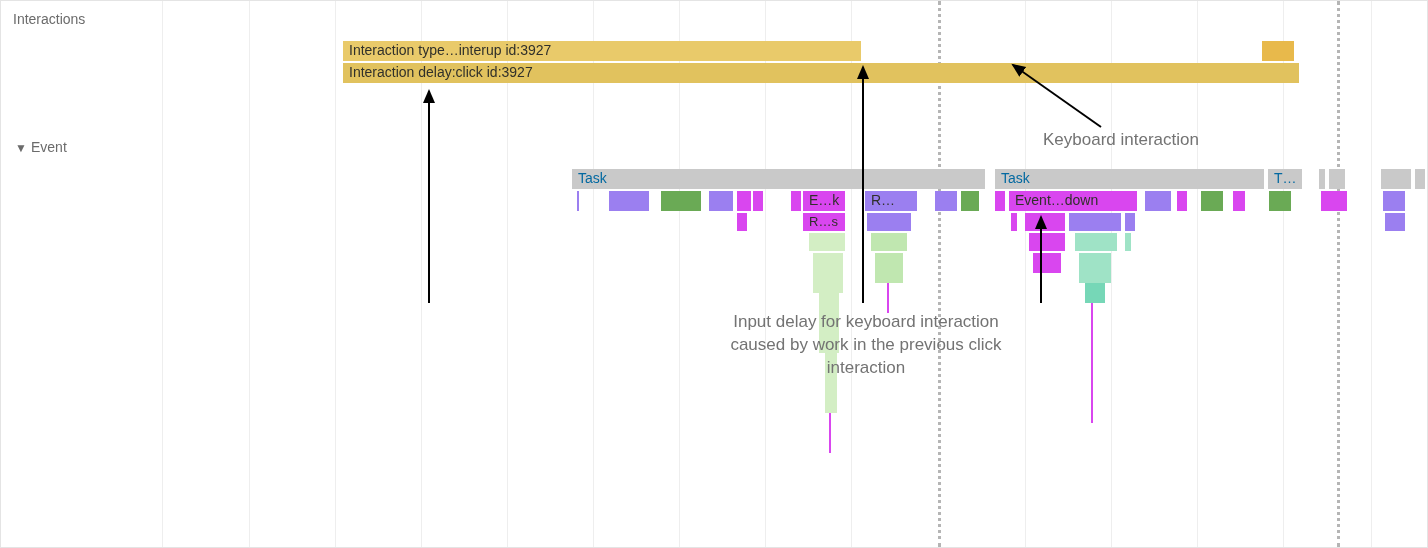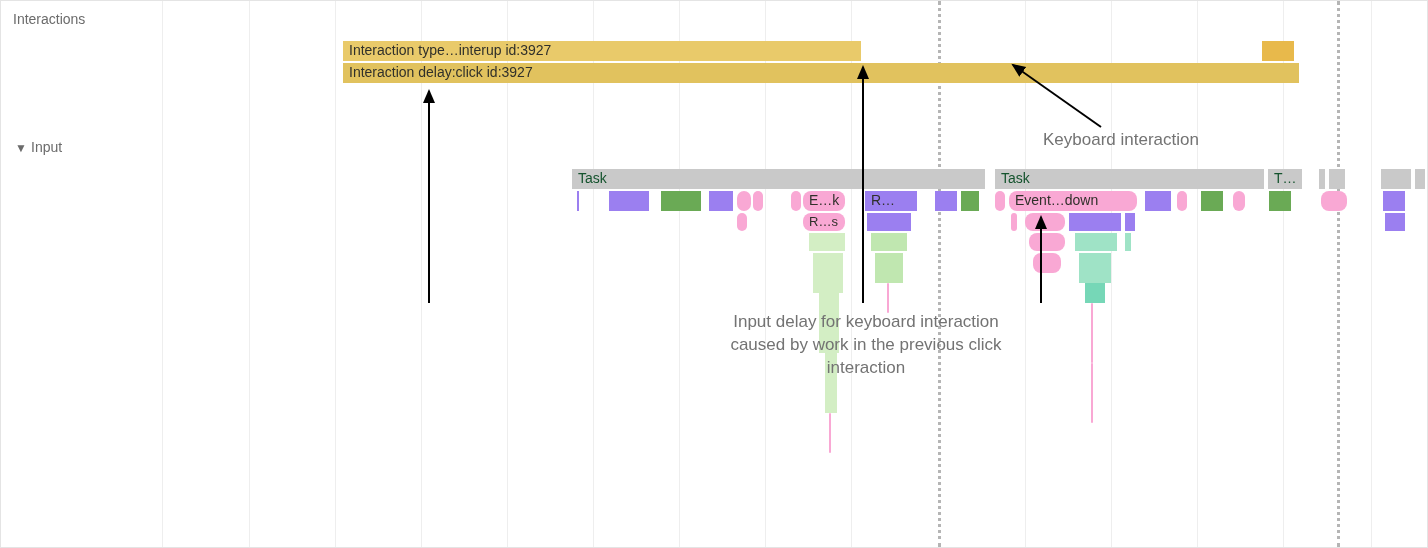--- a/index.html
+++ b/index.html
@@ -65,28 +65,28 @@
   .bar.small { height: 18px; font-size: 13px; }
   .bar.tiny  { height: 14px; font-size: 11px; padding:0 2px; }
   .bar.strip { height: 10px; padding:0; }
   .bar.micro { height: 6px; padding:0; }
   .bar.hair  { width: 2px; padding:0; }
 
   .c-yellow      { background: #e9ca6a; }
   .c-yellow-dark { background: #e1c25e; }
   .c-orange      { background: #f0b846; }
   .c-orange2     { background: #e8b94b; }
-  .c-grey        { background: #c9c9c9; color:#14532d; }
+  .c-grey        { background: #c9c9c9; color:#0369a1; }
   .c-purple      { background: #9b7ff0; }
   .c-green       { background: #6aaa55; }
   .c-lgreen      { background: #d3eec4; }
   .c-lgreen2     { background: #c0e7b0; }
   .c-mint        { background: #9fe3c6; }
   .c-teal        { background: #76d7b7; }
-  .c-amber       { background: #f9a8d4; border-radius: 8px; }
+  .c-amber       { background: #d946ef; }
 
   
   .anno-text {
     position: absolute;
     font-size: 17px;
     color: #737373;
     text-align: center;
     z-index: 6;
     line-height: 1.35;
   }
@@ -116,21 +116,21 @@
   <div class="grid-line dotted" style="left:937px"></div>
   <div class="grid-line" style="left:1024px"></div>
   <div class="grid-line" style="left:1110px"></div>
   <div class="grid-line" style="left:1196px"></div>
   <div class="grid-line" style="left:1282px"></div>
   <div class="grid-line dotted" style="left:1336px"></div>
   <div class="grid-line" style="left:1370px"></div>
 
   <div class="track-label" style="top:10px">Interactions</div>
   <div class="disclosure" style="top:140px">▼</div>
-  <div class="track-label" style="top:138px; left:30px">Input</div>
+  <div class="track-label" style="top:138px; left:30px">Event</div>
 
   <div class="bar c-yellow" style="top:40px; left:342px; width:518px">Interaction type…interup id:3927</div>
   <div class="bar micro c-orange2" style="top:40px; left:1261px; width:32px; height:20px"></div>
 
   <div class="bar c-yellow-dark" style="top:62px; left:342px; width:956px">Interaction delay:click id:3927</div>
 
   <div class="bar c-grey" style="top:168px; left:571px; width:413px">Task</div>
   <div class="bar c-grey" style="top:168px; left:994px; width:269px">Task</div>
   <div class="bar c-grey" style="top:168px; left:1267px; width:34px">T…</div>
   <div class="bar c-grey tiny" style="top:168px; left:1318px; width:6px; height:20px"></div>

